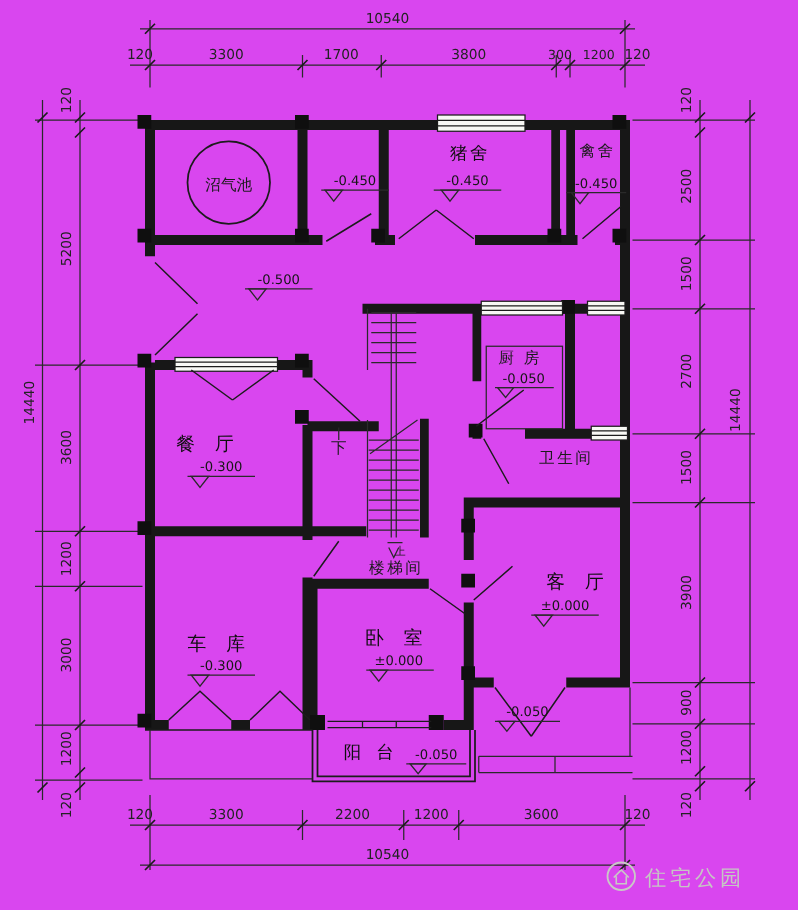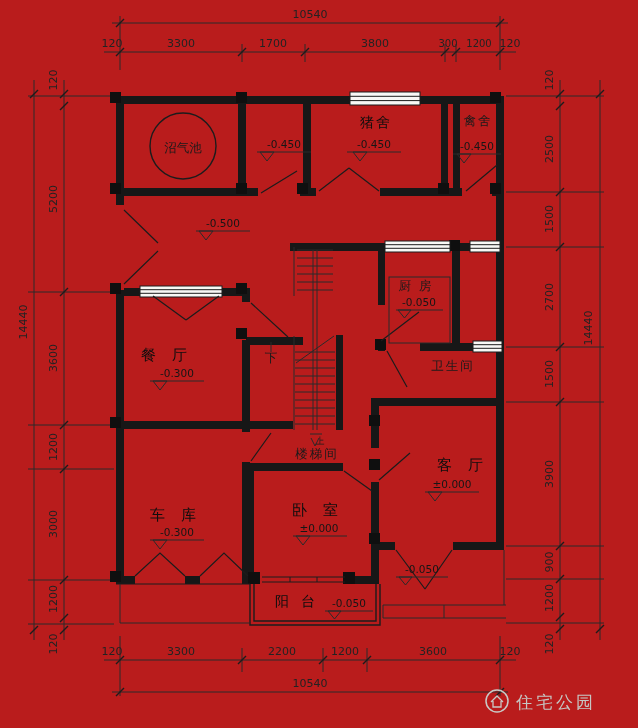--- a/index.html
+++ b/index.html
@@ -1,16 +1,16 @@
 <!DOCTYPE html>
 <html><head>
 <meta charset="utf-8">
 <style>
   html,body{margin:0;padding:0;background:#e8e8e6;}
-  .page{position:relative;width:638px;height:728px;background:#b91c1c;overflow:hidden;
+  .page{position:relative;width:638px;height:728px;background:#d946ef;overflow:hidden;
         font-family:"DejaVu Sans",sans-serif;}
   svg{position:absolute;left:0;top:0;}
   text{font-family:"DejaVu Sans",sans-serif;fill:#1b1b1b;}
   .dim{font-size:11px;fill:#232323;}
   .dims{font-size:10px;fill:#232323;}
   .room{font-size:14px;fill:#0e0e0e;}
   .big{font-size:15px;}
   .sm{font-size:12.5px;}
   .lv{font-size:10.5px;fill:#161616;}
   .sp16{letter-spacing:16px;}

